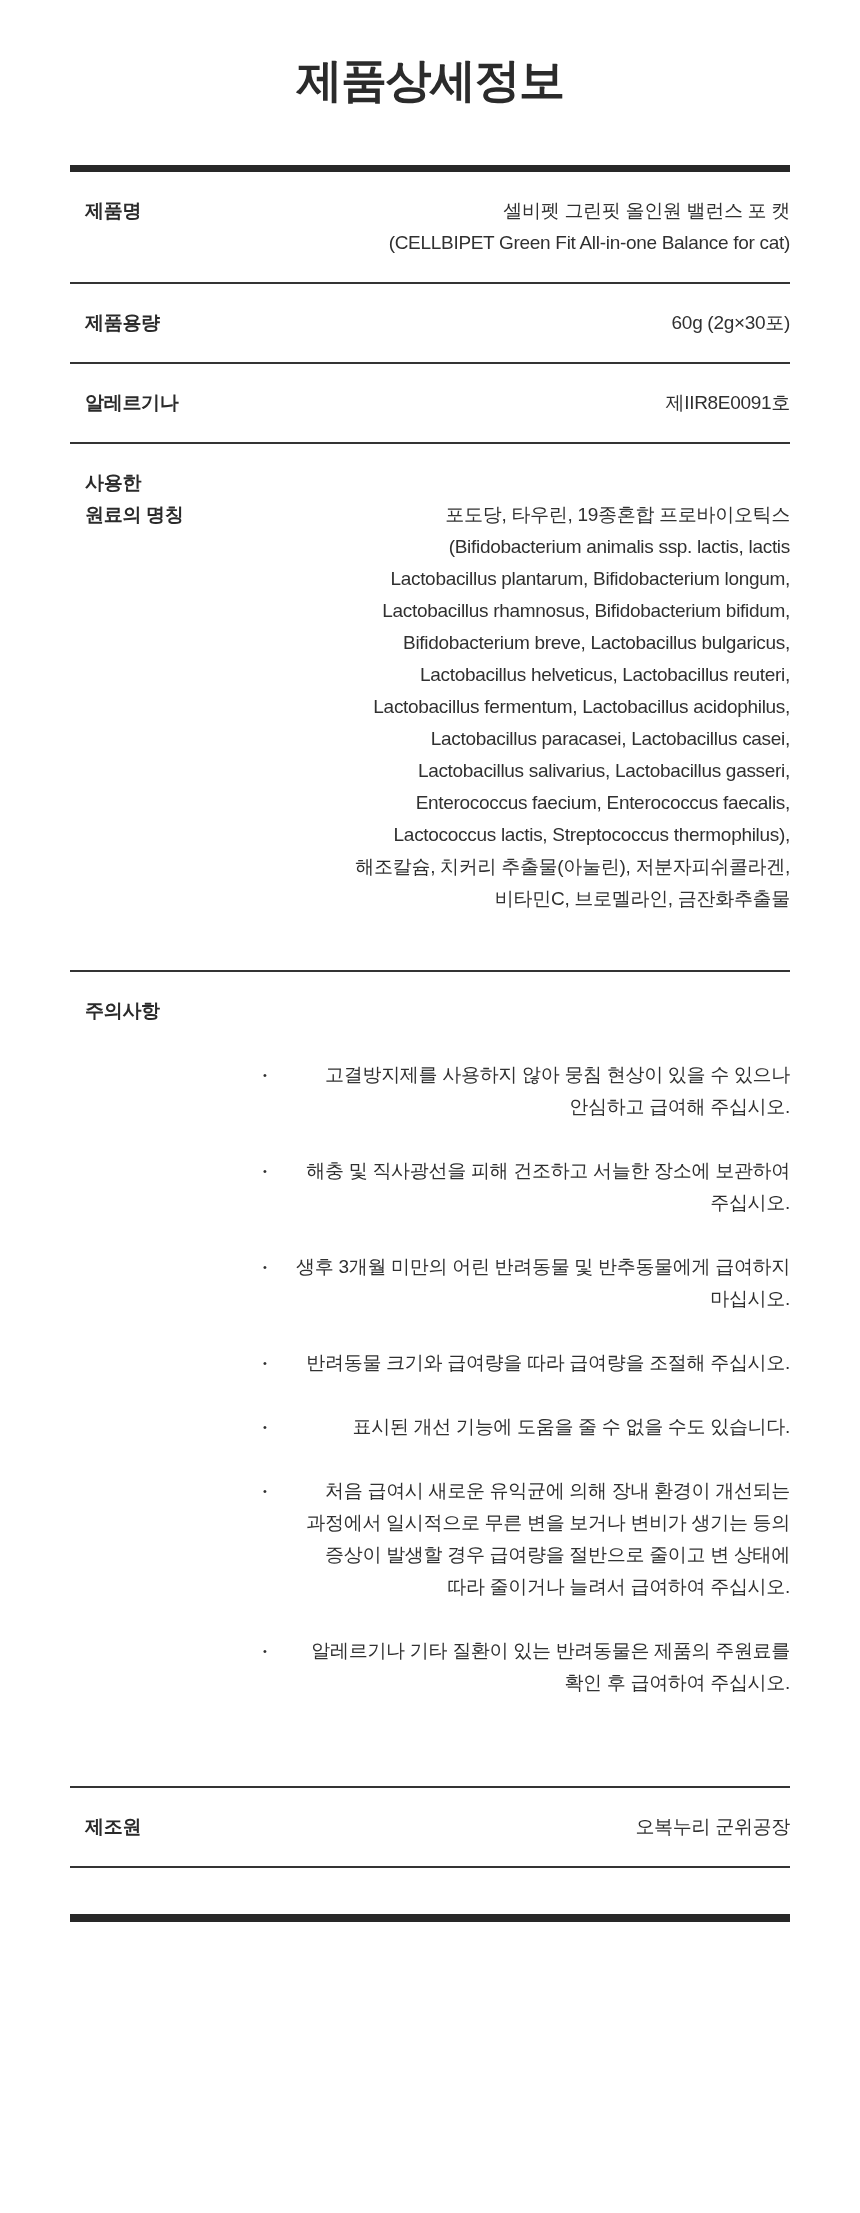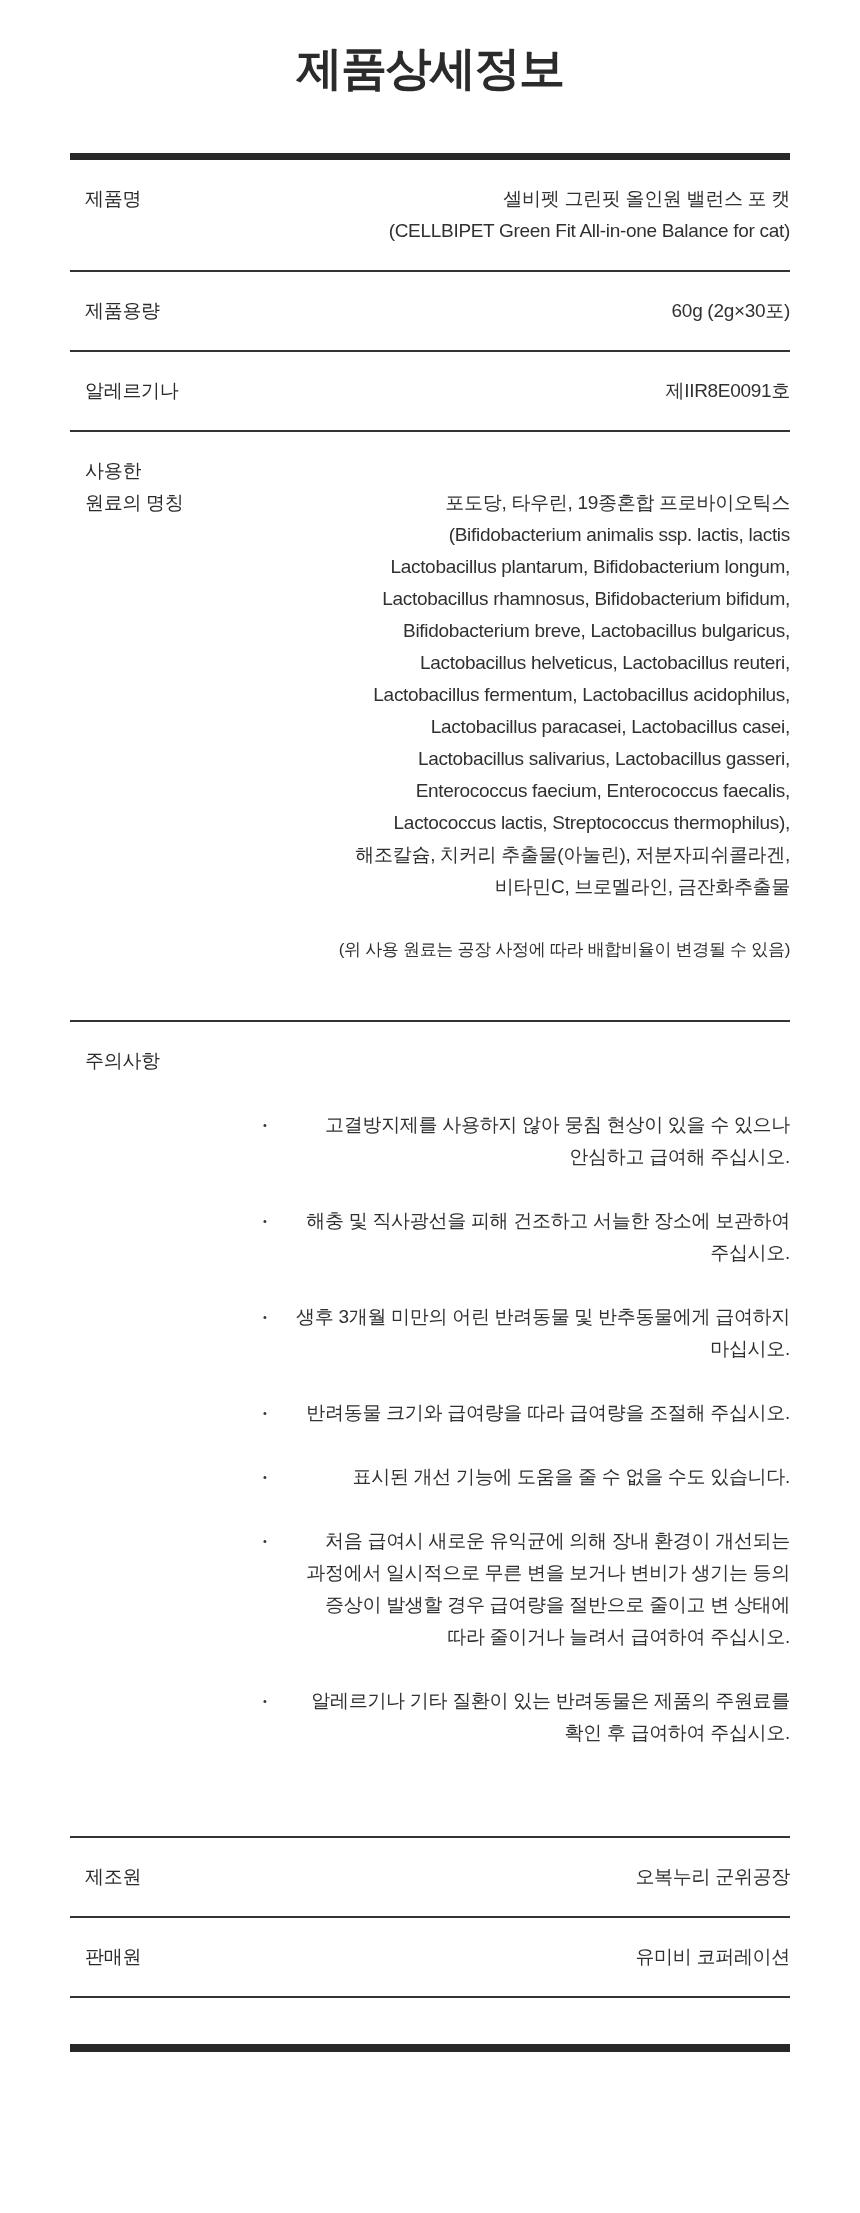--- a/index.html
+++ b/index.html
@@ -12,21 +12,21 @@
     font-family: "Liberation Sans", "DejaVu Sans", sans-serif;
     color: #2d2d2d;
   }
   .page {
     width: 860px;
     height: 2213px;
     background: #ffffff;
     overflow: hidden;
   }
   .page-title {
-    padding-top: 40px;
+    padding-top: 52px;
     height: 56px;
     line-height: 56px;
     text-align: center;
     font-size: 46px;
     font-weight: 700;
     letter-spacing: -1.5px;
     color: #2b2b2b;
   }
   .info-table {
     width: 720px;
@@ -44,21 +44,21 @@
     letter-spacing: -0.3px;
   }
   .row:last-child {
     border-bottom: none;
   }
   .cell-label {
     flex: 0 0 192px;
     width: 192px;
     box-sizing: border-box;
     padding-left: 15px;
-    font-weight: 400;
+    font-weight: 700;
     color: #2a2a2a;
     white-space: pre-line;
   }
   .cell-value {
     flex: 1;
     color: #303030;
     white-space: pre-line;
     text-align: right;
   }
   .cell-note {
@@ -123,21 +123,20 @@
 Lactobacillus rhamnosus, Bifidobacterium bifidum,
 Bifidobacterium breve, Lactobacillus bulgaricus,
 Lactobacillus helveticus, Lactobacillus reuteri,
 Lactobacillus fermentum, Lactobacillus acidophilus,
 Lactobacillus paracasei, Lactobacillus casei,
 Lactobacillus salivarius, Lactobacillus gasseri,
 Enterococcus faecium, Enterococcus faecalis,
 Lactococcus lactis, Streptococcus thermophilus),
 해조칼슘, 치커리 추출물(아눌린), 저분자피쉬콜라겐,
 비타민C, 브로멜라인, 금잔화추출물</div>
-        <div class="cell-note">(위 사용 원료는 공장 사정에 따라 배합비율이 변경될 수 있음)</div>
       </div>
     </div>
 
     <div class="row">
       <div class="cell-label">주의사항</div>
       <div class="cell-value">
         <ul class="bullet-list">
           <li>고결방지제를 사용하지 않아 뭉침 현상이 있을 수 있으나
 안심하고 급여해 주십시오.</li>
           <li>해충 및 직사광선을 피해 건조하고 서늘한 장소에 보관하여
@@ -154,24 +153,20 @@
 확인 후 급여하여 주십시오.</li>
         </ul>
       </div>
     </div>
 
     <div class="row">
       <div class="cell-label">제조원</div>
       <div class="cell-value">오복누리 군위공장</div>
     </div>
 
-    <div class="row">
-      <div class="cell-label">판매원</div>
-      <div class="cell-value">유미비 코퍼레이션</div>
-    </div>
 
     <div class="row">
       
       
     </div>
 
   </div>
 </div>
 
 </body></html>

